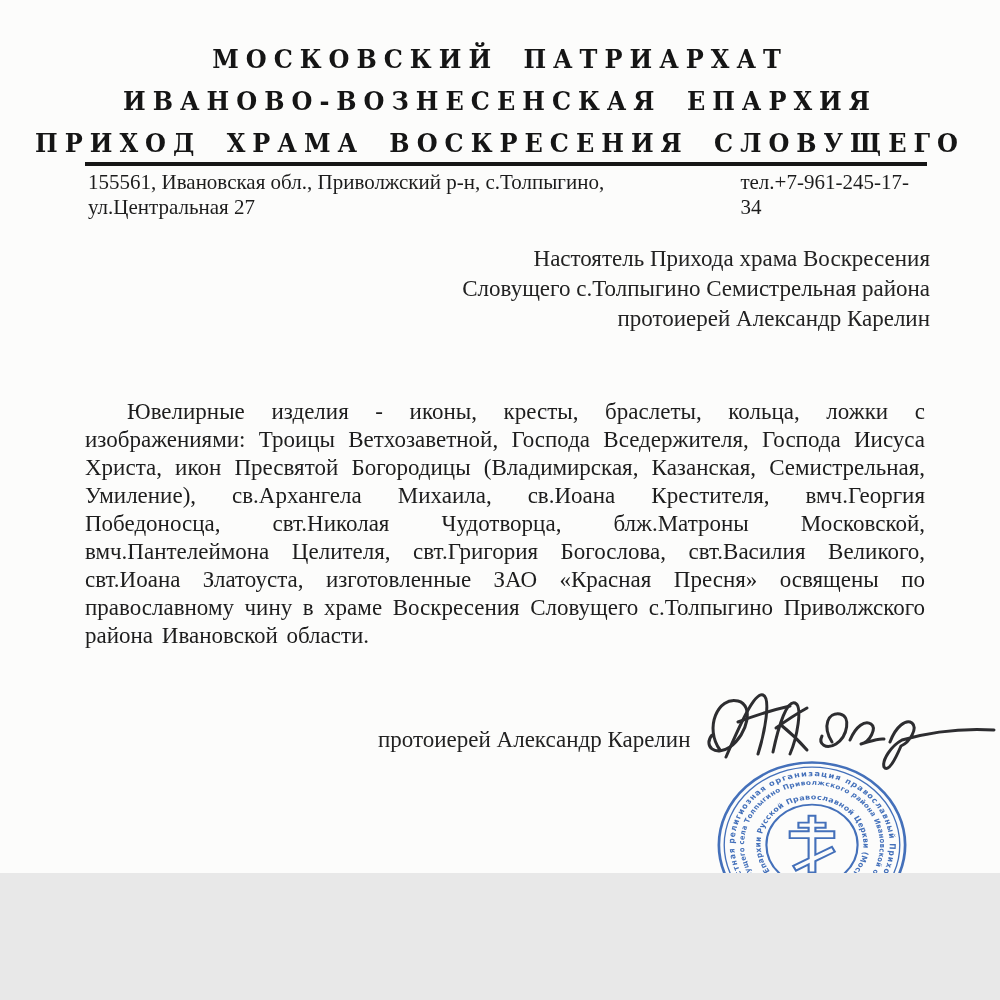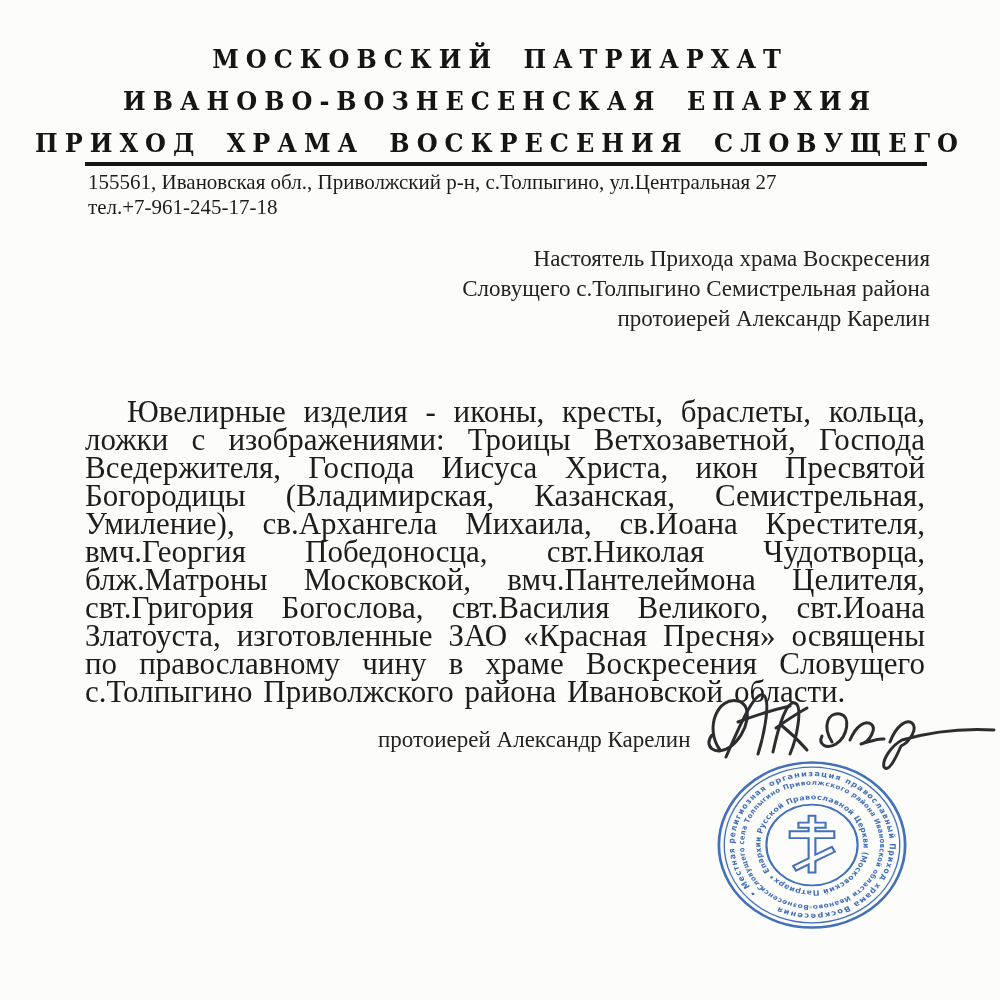--- a/index.html
+++ b/index.html
@@ -1,18 +1,18 @@
 <!DOCTYPE html>
 <html><head>
 <meta charset="utf-8">
 <style>
   html,body{margin:0;padding:0;background:#e8e8e8;}
   .page{
     position:relative;
-    width:1000px;height:1000px;
+    width:1000px;height:873px;
     margin:0 auto;
     background:#fcfcfb;
     color:#1e1e1e;
     font-family:"Liberation Serif", serif;
     overflow:hidden;
   }
   
   .letterhead{
     position:absolute;top:38px;left:0;width:1000px;
     text-align:center;
@@ -28,32 +28,32 @@
     transform:scaleY(1.08);
     white-space:nowrap;
   }
   .rule{
     position:absolute;left:85px;top:162px;width:842px;height:4px;
     background:#161616;
   }
   .addr-row{
     position:absolute;left:88px;top:170px;width:832px;
     display:flex;justify-content:space-between;align-items:baseline;
-    font-size:21px;color:#1c1c1c;flex-direction:column;
+    font-size:21px;color:#1c1c1c;
   }
   
   .addressee{
     position:absolute;left:370px;top:244px;width:560px;
     text-align:right;
     font-size:23px;line-height:30px;color:#222;
   }
   
   .body-par{
     position:absolute;left:85px;top:398px;width:840px;
-    font-size:31px;line-height:28px;
+    font-size:23px;line-height:28px;
     text-align:justify;
     text-indent:42px;
     word-spacing:3px;
     color:#1d1d1d;
     margin:0;
   }
   
   .sig-name{
     position:absolute;left:378px;top:727px;
     font-size:23px;color:#222;white-space:nowrap;
@@ -74,21 +74,21 @@
   <header class="letterhead">
     <div class="lh-line">МОСКОВСКИЙ ПАТРИАРХАТ</div>
     <div class="lh-line">ИВАНОВО-ВОЗНЕСЕНСКАЯ ЕПАРХИЯ</div>
     <div class="lh-line">ПРИХОД ХРАМА ВОСКРЕСЕНИЯ СЛОВУЩЕГО</div>
   </header>
 
   <div class="rule"></div>
 
   <div class="addr-row">
     <span>155561, Ивановская обл., Приволжский р-н,  с.Толпыгино, ул.Центральная 27</span>
-    <span>тел.+7-961-245-17-18</span>
+    <span>тел.+7-961-245-17-34</span>
   </div>
 
   <div class="addressee">
     <div>Настоятель Прихода храма Воскресения</div>
     <div>Словущего с.Толпыгино Семистрельная района</div>
     <div>протоиерей Александр Карелин</div>
   </div>
 
   <p class="body-par">Ювелирные изделия - иконы, кресты, браслеты, кольца, ложки с изображениями: Троицы Ветхозаветной, Господа Вседержителя, Господа Иисуса Христа, икон Пресвятой Богородицы (Владимирская, Казанская, Семистрельная, Умиление), св.Архангела Михаила, св.Иоана Крестителя, вмч.Георгия Победоносца, свт.Николая Чудотворца, блж.Матроны Московской, вмч.Пантелеймона Целителя, свт.Григория Богослова, свт.Василия Великого, свт.Иоана Златоуста, изготовленные ЗАО «Красная Пресня» освящены по православному чину в храме Воскресения Словущего с.Толпыгино Приволжского района Ивановской области.</p>
 

